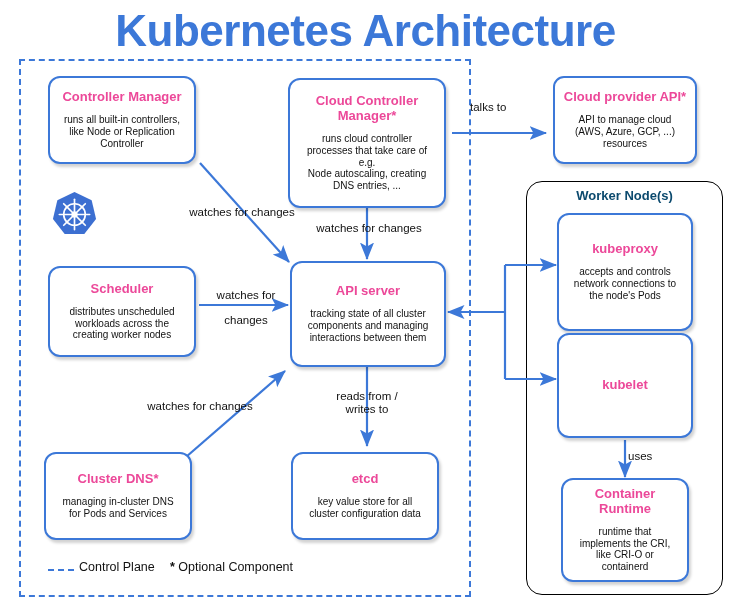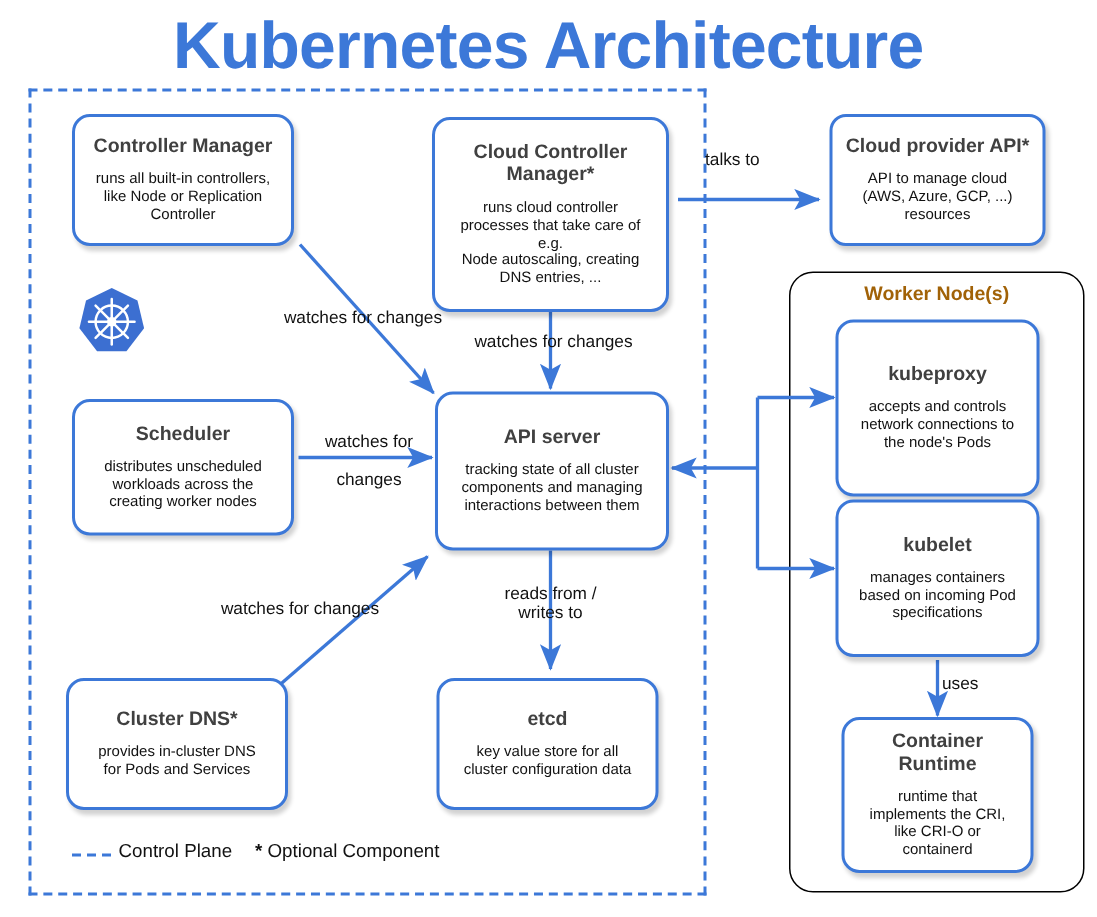--- a/index.html
+++ b/index.html
@@ -10,28 +10,28 @@
          font-size:44px;font-weight:bold;color:#3c78d8;letter-spacing:-0.5px;}
 
   
   #control-plane{position:absolute;left:19px;top:59px;width:452px;height:538px;
                  border:2.5px dashed #3c78d8;box-sizing:border-box;}
 
   
   #worker-node{position:absolute;left:526px;top:181px;width:197px;height:414px;
                border:1.6px solid #000;border-radius:16px;box-sizing:border-box;background:#fff;}
   #worker-node-label{position:absolute;left:526px;top:188px;width:197px;text-align:center;
-                     font-size:13px;font-weight:bold;color:#a16207;}
+                     font-size:13px;font-weight:bold;color:#0c4a6e;}
 
   .box{position:absolute;box-sizing:border-box;background:#ffffff;
        border:2px solid #3c78d8;border-radius:12px;
        box-shadow:2px 3px 3px rgba(0,0,0,0.18);
        display:flex;flex-direction:column;align-items:center;justify-content:center;
        padding:6px 7px;text-align:center;}
-  .box .bt{font-size:13px;font-weight:bold;color:#404040;line-height:1.15;}
+  .box .bt{font-size:13px;font-weight:bold;color:#ec4899;line-height:1.15;}
   .box .bd{font-size:10px;color:#111;line-height:1.18;margin-top:9px;white-space:pre-line;}
 
   .elabel{position:absolute;font-size:11.5px;color:#111;line-height:1.15;
           text-align:center;white-space:pre-line;background:transparent;}
 
   
   #wires{position:absolute;left:0;top:0;width:731px;height:611px;}
 
   
   #legend{position:absolute;left:48px;top:560px;width:300px;height:22px;}
@@ -115,42 +115,39 @@
 
 <div class="box" style="left:290px;top:261px;width:156px;height:106px;">
   <div class="bt">API server</div>
   <div class="bd">tracking state of all cluster
 components and managing
 interactions between them</div>
 </div>
 
 <div class="box" style="left:44px;top:452px;width:148px;height:88px;">
   <div class="bt">Cluster DNS*</div>
-  <div class="bd">provides in-cluster DNS
+  <div class="bd">managing in-cluster DNS
 for Pods and Services</div>
 </div>
 
 <div class="box" style="left:291px;top:452px;width:148px;height:88px;">
   <div class="bt">etcd</div>
   <div class="bd">key value store for all
 cluster configuration data</div>
 </div>
 
 <div class="box" style="left:557px;top:213px;width:136px;height:118px;">
   <div class="bt">kubeproxy</div>
   <div class="bd">accepts and controls
 network connections to
 the node's Pods</div>
 </div>
 
 <div class="box" style="left:557px;top:333px;width:136px;height:105px;">
   <div class="bt">kubelet</div>
-  <div class="bd">manages containers
-based on incoming Pod
-specifications</div>
 </div>
 
 <div class="box" style="left:561px;top:478px;width:128px;height:104px;">
   <div class="bt">Container Runtime</div>
   <div class="bd">runtime that
 implements the CRI,
 like CRI-O or
 containerd</div>
 </div>
 

